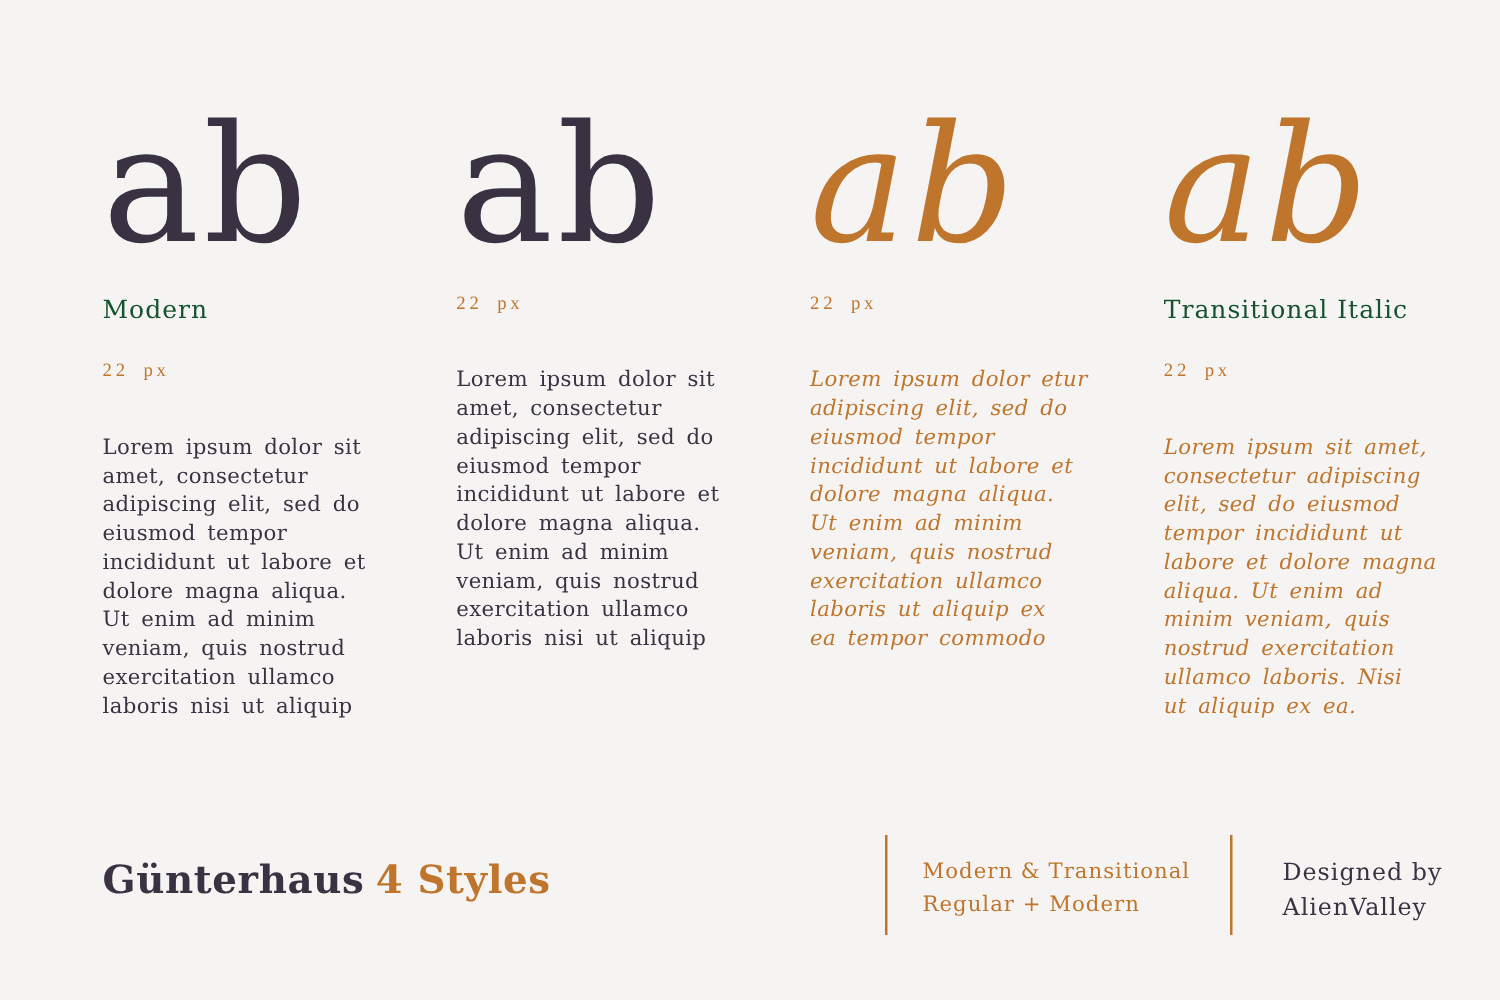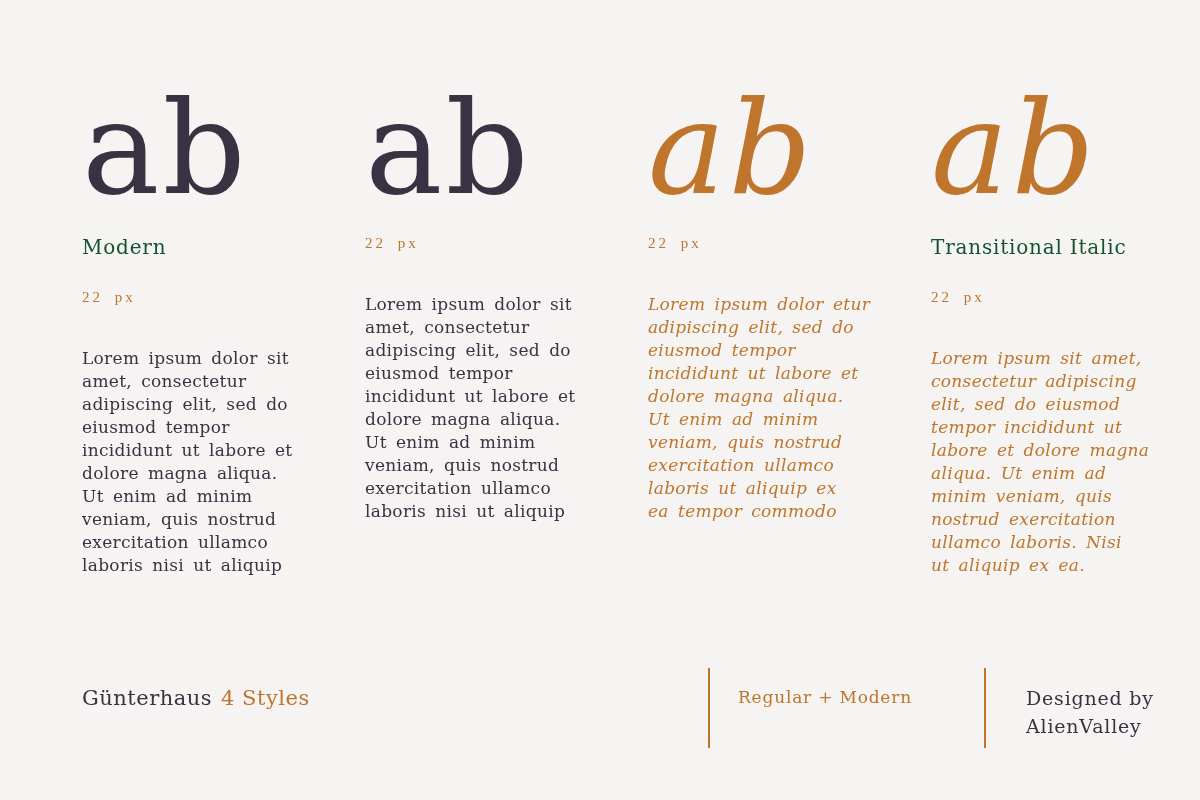--- a/index.html
+++ b/index.html
@@ -52,22 +52,22 @@
     word-spacing: 3.5px;
     white-space: pre-line;
     width: 240px;
   }
 
   
   .brand {
     position: absolute;
     left: 82px;
     top: 686px;
-    font-size: 21px;
-    font-weight: normal;
+    font-size: 31px;
+    font-weight: bold;
     letter-spacing: 0.5px;
   }
   .brand .suffix { margin-left: 9px; }
   .footer-right {
     position: absolute;
     left: 708px;
     top: 668px;
     display: flex;
     align-items: stretch;
   }
@@ -160,20 +160,21 @@
 ut aliquip ex ea.</p>
     </section>
 
   </main>
 
   <h1 class="brand"><span class="dark">Günterhaus</span><span class="accent suffix">4 Styles</span></h1>
 
   <div class="footer-right">
     <div class="vline"></div>
     <div class="family-block accent">
+      <div>Modern &amp; Transitional</div>
       <div>Regular + Modern</div>
     </div>
     <div class="vline vline2"></div>
     <div class="credit-block dark">
       <div>Designed by</div>
       <div>AlienValley</div>
     </div>
   </div>
 
 </div>

